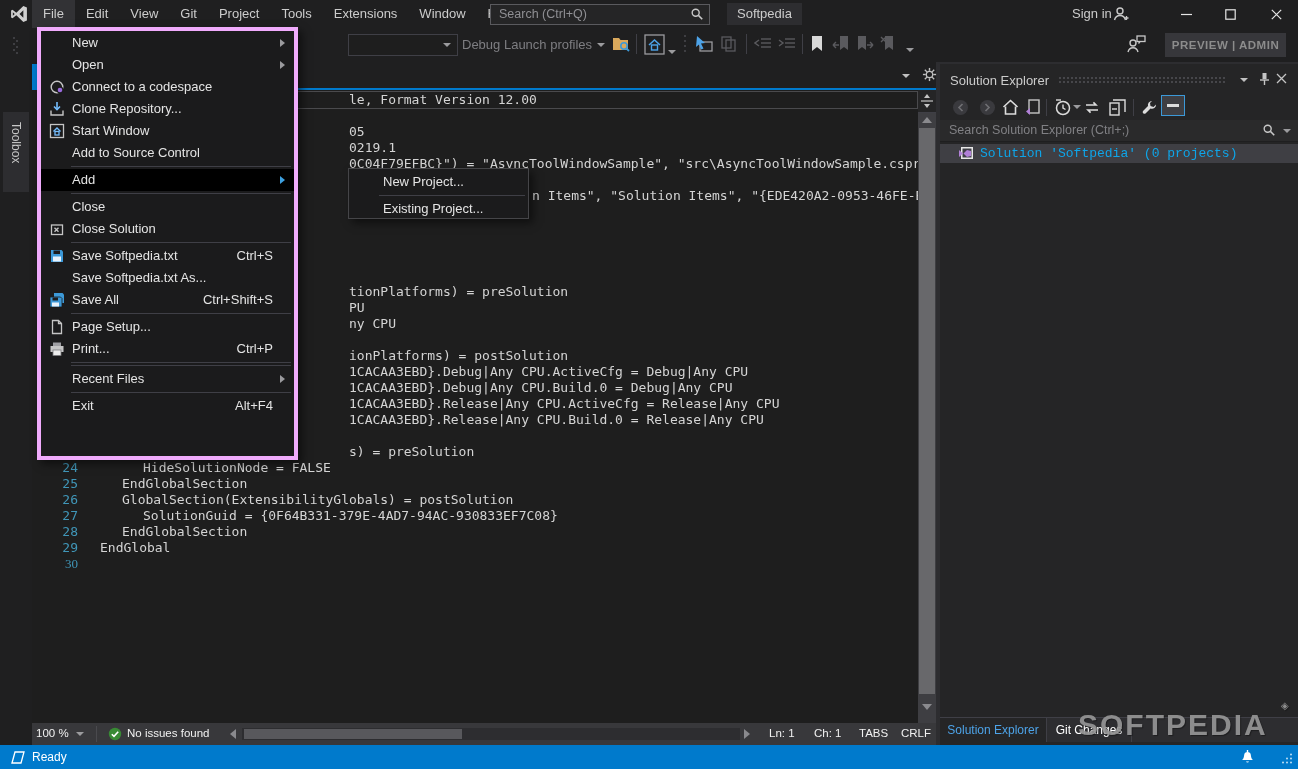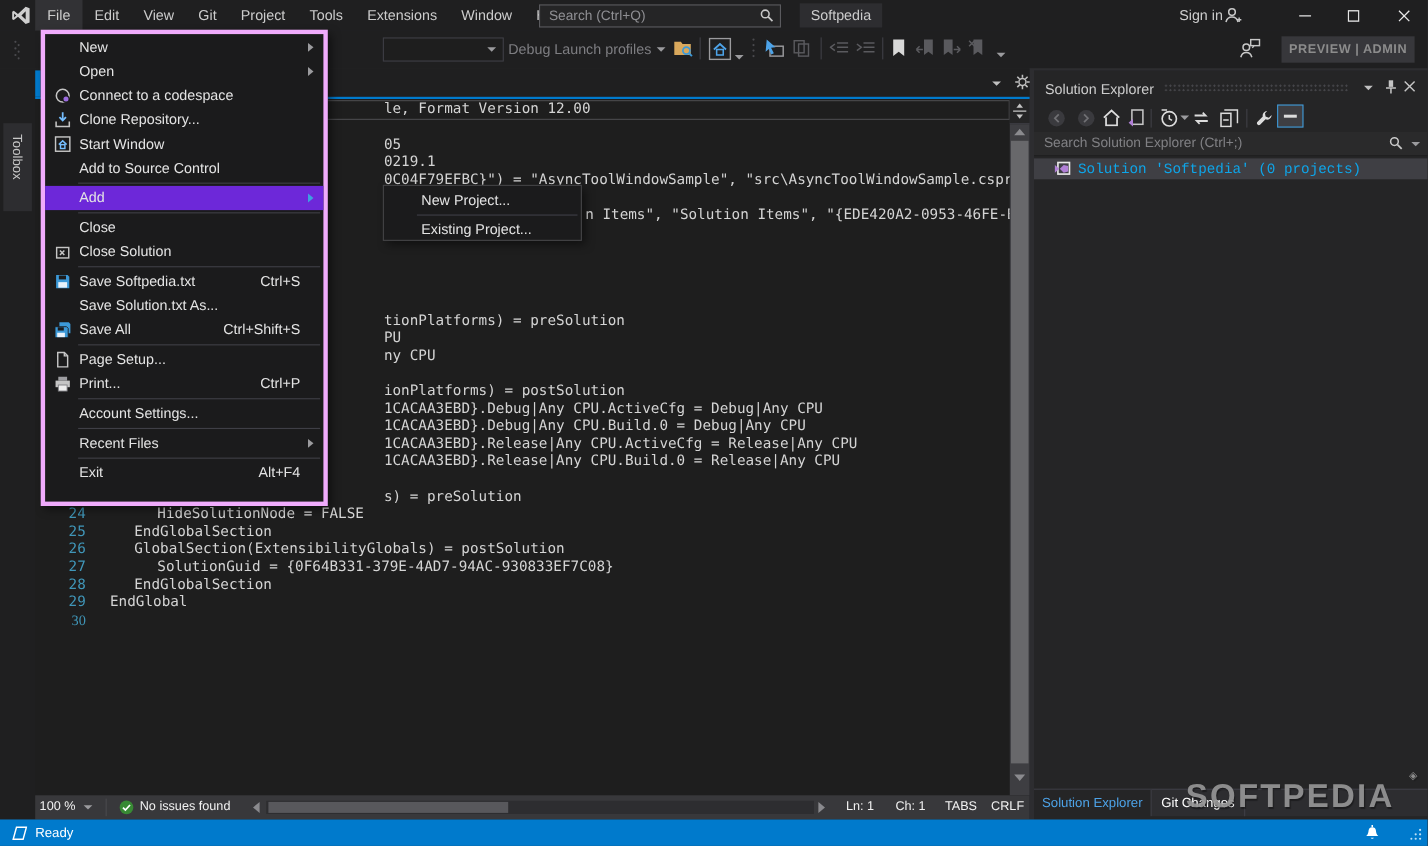--- a/index.html
+++ b/index.html
@@ -59,21 +59,21 @@
   #se-search{position:absolute;left:0;top:56px;width:358px;height:21px;background:#2A2A2B;border-bottom:1px solid #1F1F20;}
   #se-row{position:absolute;left:0;top:80px;width:358px;height:19px;background:#3F3F44;line-height:19px;}
   #se-tabs{position:absolute;left:0;top:653px;width:358px;height:24px;background:#2D2D30;border-top:1px solid #3F3F46;font-size:12px;}
   .se-tab{position:absolute;top:0;height:24px;line-height:24px;text-align:center;}
   .se-icon{position:absolute;top:33px;width:20px;height:20px;display:flex;align-items:center;justify-content:center;}
 
   
   #file-menu{left:37px;top:27px;width:261px;height:433px;background:#1B1B1C;border:4px solid #f0abfc;
       box-shadow:4px 4px 8px rgba(0,0,0,.5);z-index:100;padding-top:1px;box-sizing:border-box;}
   .menu-item{position:relative;height:22px;line-height:22px;color:#E4E4E4;}
-  .menu-item.hl{background:#6d28d9;}
+  .menu-item.hl{background:#000000;}
   .mi-icon{position:absolute;left:8px;top:3px;width:16px;height:16px;}
   .mi-label{position:absolute;left:31px;}
   .mi-shortcut{position:absolute;right:21px;}
   .mi-arrow{position:absolute;right:9px;top:7px;width:0;height:0;border-left:5px solid #9B9B9E;
       border-top:4px solid transparent;border-bottom:4px solid transparent;}
   .mi-arrow.blue{border-left-color:#3DA0E0;}
   .menu-sep{height:1px;background:#3F3F46;margin:2px 3px 2px 30px;}
   #add-submenu{left:348px;top:168px;width:181px;height:51px;background:#1B1B1C;border:1px solid #454548;
       box-shadow:4px 4px 8px rgba(0,0,0,.5);z-index:101;padding-top:2px;box-sizing:border-box;}
   #add-submenu .mi-label{left:34px;}
@@ -520,21 +520,21 @@
             <path d="M2 2h10.5L14 3.5V14H2z" fill="#3C99D8"></path>
             <rect x="4.5" y="2.5" width="6.5" height="3.5" fill="#1B1B1C"></rect>
             <rect x="4" y="8.5" width="8" height="5" fill="#E8F2FB"></rect>
           </svg>
         </span>
         <span class="mi-label">Save Softpedia.txt</span>
         <span class="mi-shortcut">Ctrl+S</span>
       </div>
       <div class="menu-item">
         <span class="mi-icon"></span>
-        <span class="mi-label">Save Solution.txt As...</span>
+        <span class="mi-label">Save Softpedia.txt As...</span>
       </div>
       <div class="menu-item">
         <span class="mi-icon">
           <svg width="16" height="16" viewBox="0 0 16 16">
             <path d="M5 1h8.5L15 2.5V11H5z" fill="#3C99D8"></path>
             <path d="M1 5h10.5L13 6.5V15H1z" fill="#3C99D8" stroke="#1B1B1C" stroke-width="0.8"></path>
             <rect x="3.5" y="5.5" width="5.5" height="3" fill="#1B1B1C"></rect>
             <rect x="3" y="10.5" width="7" height="4" fill="#E8F2FB"></rect>
           </svg>
         </span>
@@ -556,24 +556,20 @@
           <svg width="16" height="16" viewBox="0 0 16 16">
             <rect x="4" y="1.5" width="8" height="3.5" fill="#9E9EA2"></rect>
             <rect x="1.5" y="5" width="13" height="6" fill="#C5C5C5"></rect>
             <rect x="4" y="9" width="8" height="5.5" fill="#EDEDED" stroke="#7A7A7E" stroke-width="0.8"></rect>
           </svg>
         </span>
         <span class="mi-label">Print...</span>
         <span class="mi-shortcut">Ctrl+P</span>
       </div>
       <div class="menu-sep"></div>
-      <div class="menu-item">
-        <span class="mi-icon"></span>
-        <span class="mi-label">Account Settings...</span>
-      </div>
       <div class="menu-sep"></div>
       <div class="menu-item">
         <span class="mi-icon"></span>
         <span class="mi-label">Recent Files</span>
         <span class="mi-arrow"></span>
       </div>
       <div class="menu-sep"></div>
       <div class="menu-item">
         <span class="mi-icon"></span>
         <span class="mi-label">Exit</span>

